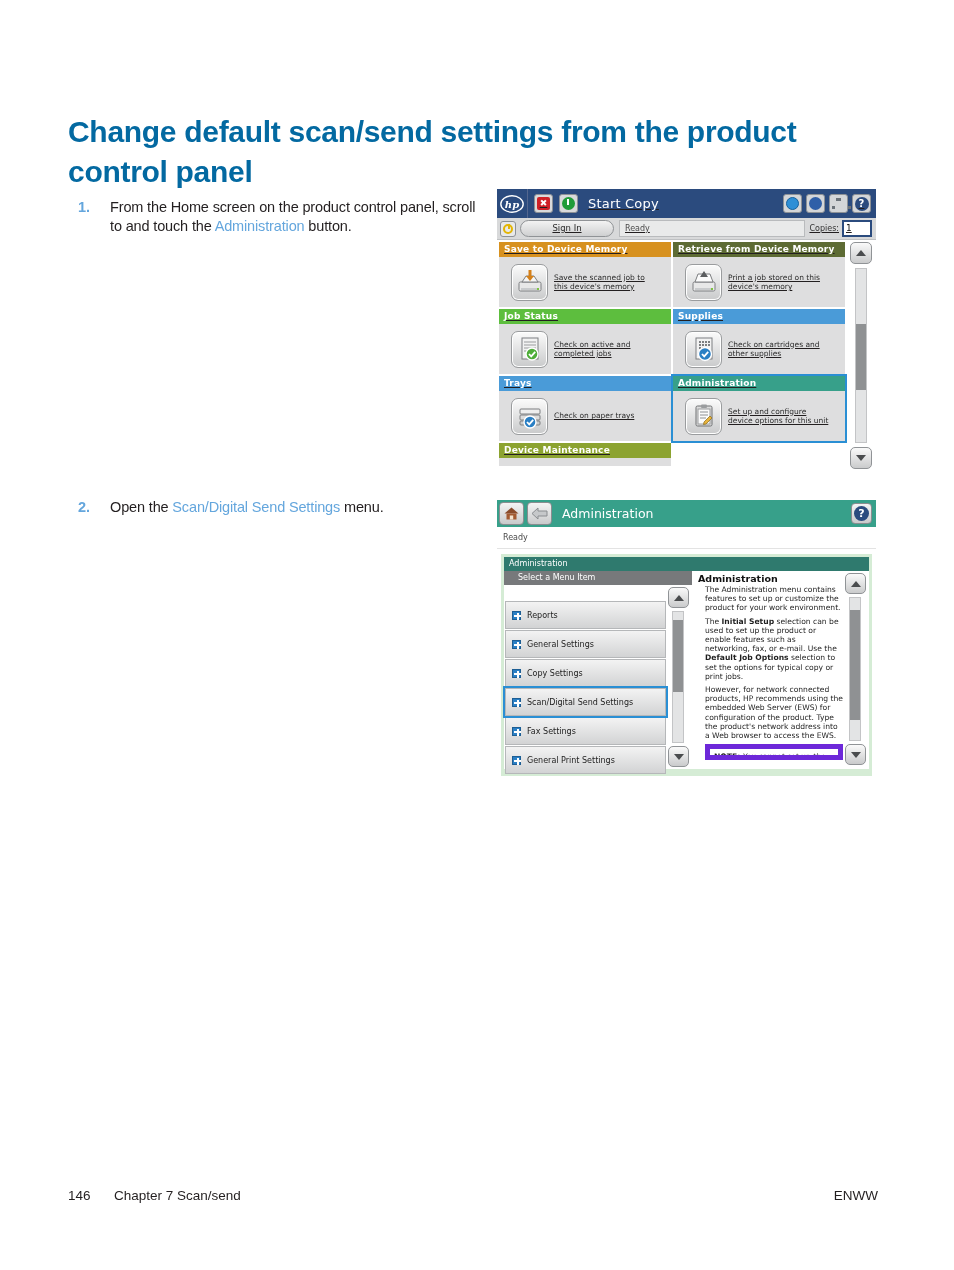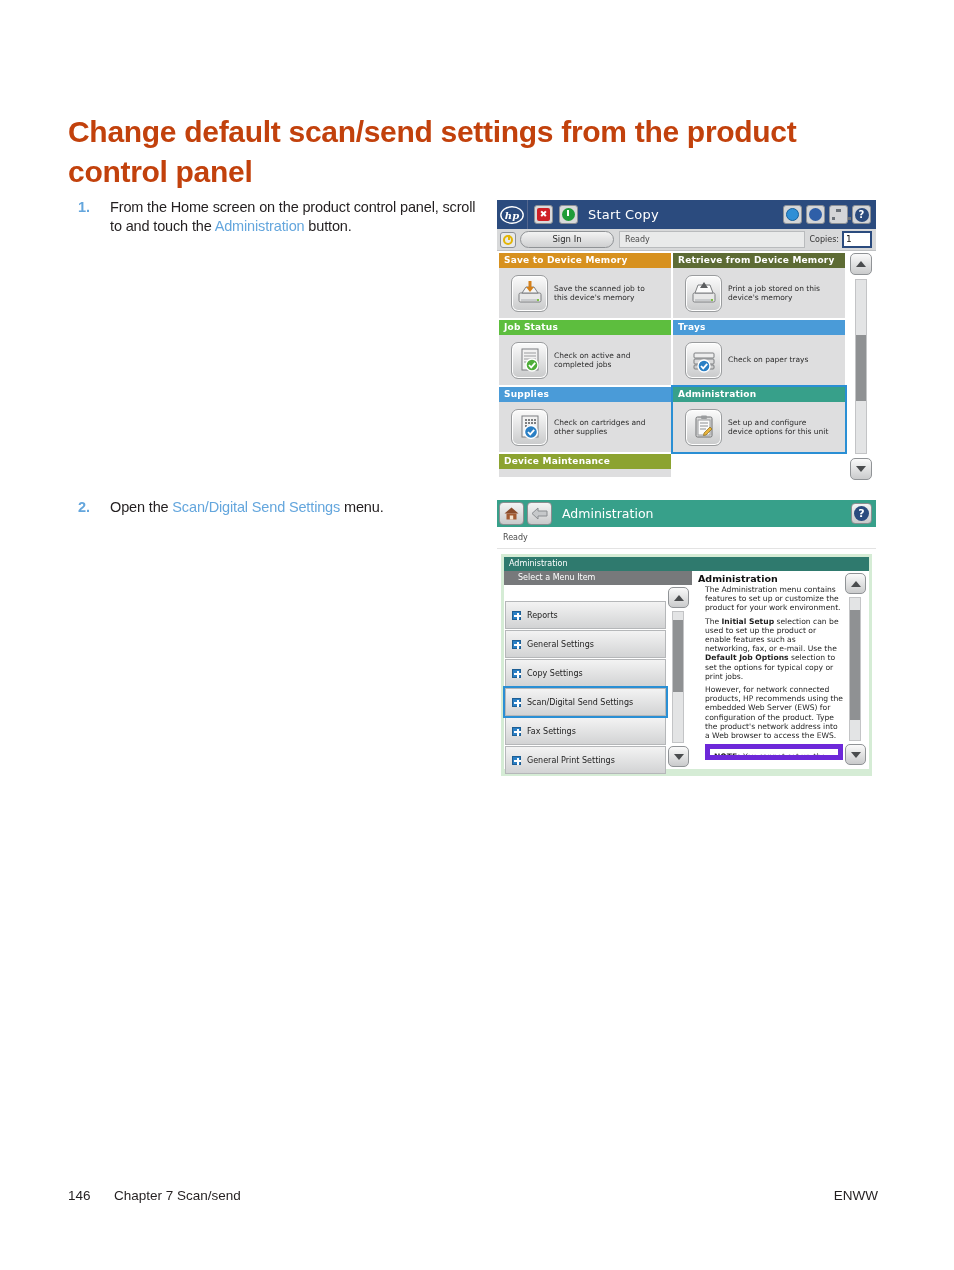--- a/index.html
+++ b/index.html
@@ -14,21 +14,21 @@
     overflow: hidden;
   }
 
   
   .page-heading {
     position: absolute;
     left: 68px; top: 92px; width: 810px;
     font-size: 30px; font-weight: bold;
     line-height: 40px;
     letter-spacing: -0.3px;
-    color: #c2410c;
+    color: #0369a1;
   }
 
   
   .step { position: absolute; display: flex; }
   .step-num {
     width: 32px; flex: 0 0 32px;
     font-size: 14.5px; font-weight: bold; color: #64a6dd;
     line-height: 19px;
   }
   .step-text {
@@ -39,21 +39,21 @@
 
   #step1 { left: 78px; top: 198px; width: 400px; }
   #step2 { left: 78px; top: 498px; width: 400px; }
 
   
   .cp {
     position: absolute;
     background: #ffffff;
     font-family: "DejaVu Sans", sans-serif;
   }
-  #cp1 { left: 497px; top: 200px; width: 379px; height: 283px; }
+  #cp1 { left: 497px; top: 189px; width: 379px; height: 283px; text-decoration: underline; }
   #cp2 { left: 497px; top: 500px; width: 379px; height: 288px; }
 
   
   .cp-topbar {
     height: 29px; background: #2b4b7e;
     display: flex; align-items: center;
     border-bottom: 1px solid #1b3congreso;
   }
   .hp-logo {
     width: 31px; height: 29px; background: #2b4b7e;
@@ -379,36 +379,20 @@
                 <line x1="8" y1="6" x2="20" y2="6"></line>
                   <line x1="8" y1="9" x2="20" y2="9"></line>
                 <line x1="8" y1="12" x2="20" y2="12"></line>
                   <line x1="8" y1="15" x2="20" y2="15"></line>
               </g>
               <circle cx="16" cy="18" r="6" fill="#4fae3a" stroke="#ffffff" stroke-width="1.4"></circle>
               <path d="M13 18 L15.2 20.3 L19.2 15.8" stroke="#ffffff" stroke-width="1.8" fill="none"></path>
             </svg>
           </div>
           <div class="tile-desc">Check on active and completed jobs</div>
-        </div>
-      </div>
-
-      <div class="tile">
-        <div class="tile-hdr c-blue">Trays</div>
-        <div class="tile-body">
-          <div class="tile-icon">
-            <svg width="28" height="26" viewBox="0 0 28 26">
-              <rect x="4" y="6" width="20" height="5" rx="1" fill="#eeeeee" stroke="#7d7f81"></rect>
-              <rect x="4" y="12" width="20" height="5" rx="1" fill="#dcdcdc" stroke="#7d7f81"></rect>
-              <rect x="4" y="18" width="20" height="4" rx="1" fill="#cccccc" stroke="#7d7f81"></rect>
-              <circle cx="14" cy="19" r="6" fill="#2a7fc4" stroke="#ffffff" stroke-width="1.4"></circle>
-              <path d="M11 19 L13.2 21.3 L17.2 16.8" stroke="#ffffff" stroke-width="1.8" fill="none"></path>
-            </svg>
-          </div>
-          <div class="tile-desc">Check on paper trays</div>
         </div>
       </div>
 
       <div class="tile">
         <div class="tile-hdr c-blue">Supplies</div>
         <div class="tile-body">
           <div class="tile-icon">
             <svg width="28" height="26" viewBox="0 0 28 26">
               <rect x="6" y="2" width="16" height="21" fill="#f2f2f2" stroke="#7d7f81"></rect>
               <g fill="#7d7f81">
@@ -424,20 +408,36 @@
                   <rect x="12" y="11" width="2" height="2"></rect>
               </g>
               <circle cx="15" cy="18" r="6.5" fill="#2a7fc4" stroke="#ffffff" stroke-width="1.4"></circle>
               <path d="M12 18 L14.2 20.3 L18.2 15.8" stroke="#ffffff" stroke-width="1.8" fill="none"></path>
             </svg>
           </div>
           <div class="tile-desc">Check on cartridges and other supplies</div>
         </div>
       </div>
 
+      <div class="tile">
+        <div class="tile-hdr c-blue">Trays</div>
+        <div class="tile-body">
+          <div class="tile-icon">
+            <svg width="28" height="26" viewBox="0 0 28 26">
+              <rect x="4" y="6" width="20" height="5" rx="1" fill="#eeeeee" stroke="#7d7f81"></rect>
+              <rect x="4" y="12" width="20" height="5" rx="1" fill="#dcdcdc" stroke="#7d7f81"></rect>
+              <rect x="4" y="18" width="20" height="4" rx="1" fill="#cccccc" stroke="#7d7f81"></rect>
+              <circle cx="14" cy="19" r="6" fill="#2a7fc4" stroke="#ffffff" stroke-width="1.4"></circle>
+              <path d="M11 19 L13.2 21.3 L17.2 16.8" stroke="#ffffff" stroke-width="1.8" fill="none"></path>
+            </svg>
+          </div>
+          <div class="tile-desc">Check on paper trays</div>
+        </div>
+      </div>
+
       <div class="tile selected">
         <div class="tile-hdr c-teal">Administration</div>
         <div class="tile-body">
           <div class="tile-icon">
             <svg width="28" height="26" viewBox="0 0 28 26">
               <rect x="6" y="3" width="16" height="20" rx="1.5" fill="#dcdcdc" stroke="#6f7173"></rect>
               <rect x="8" y="6" width="12" height="15" fill="#fbfbfb" stroke="#9a9c9e"></rect>
               <rect x="11" y="1.5" width="6" height="3.5" rx="1" fill="#9a9c9e"></rect>
               <g stroke="#8d9093" stroke-width="1">
                 <line x1="10" y1="9" x2="18" y2="9"></line>

